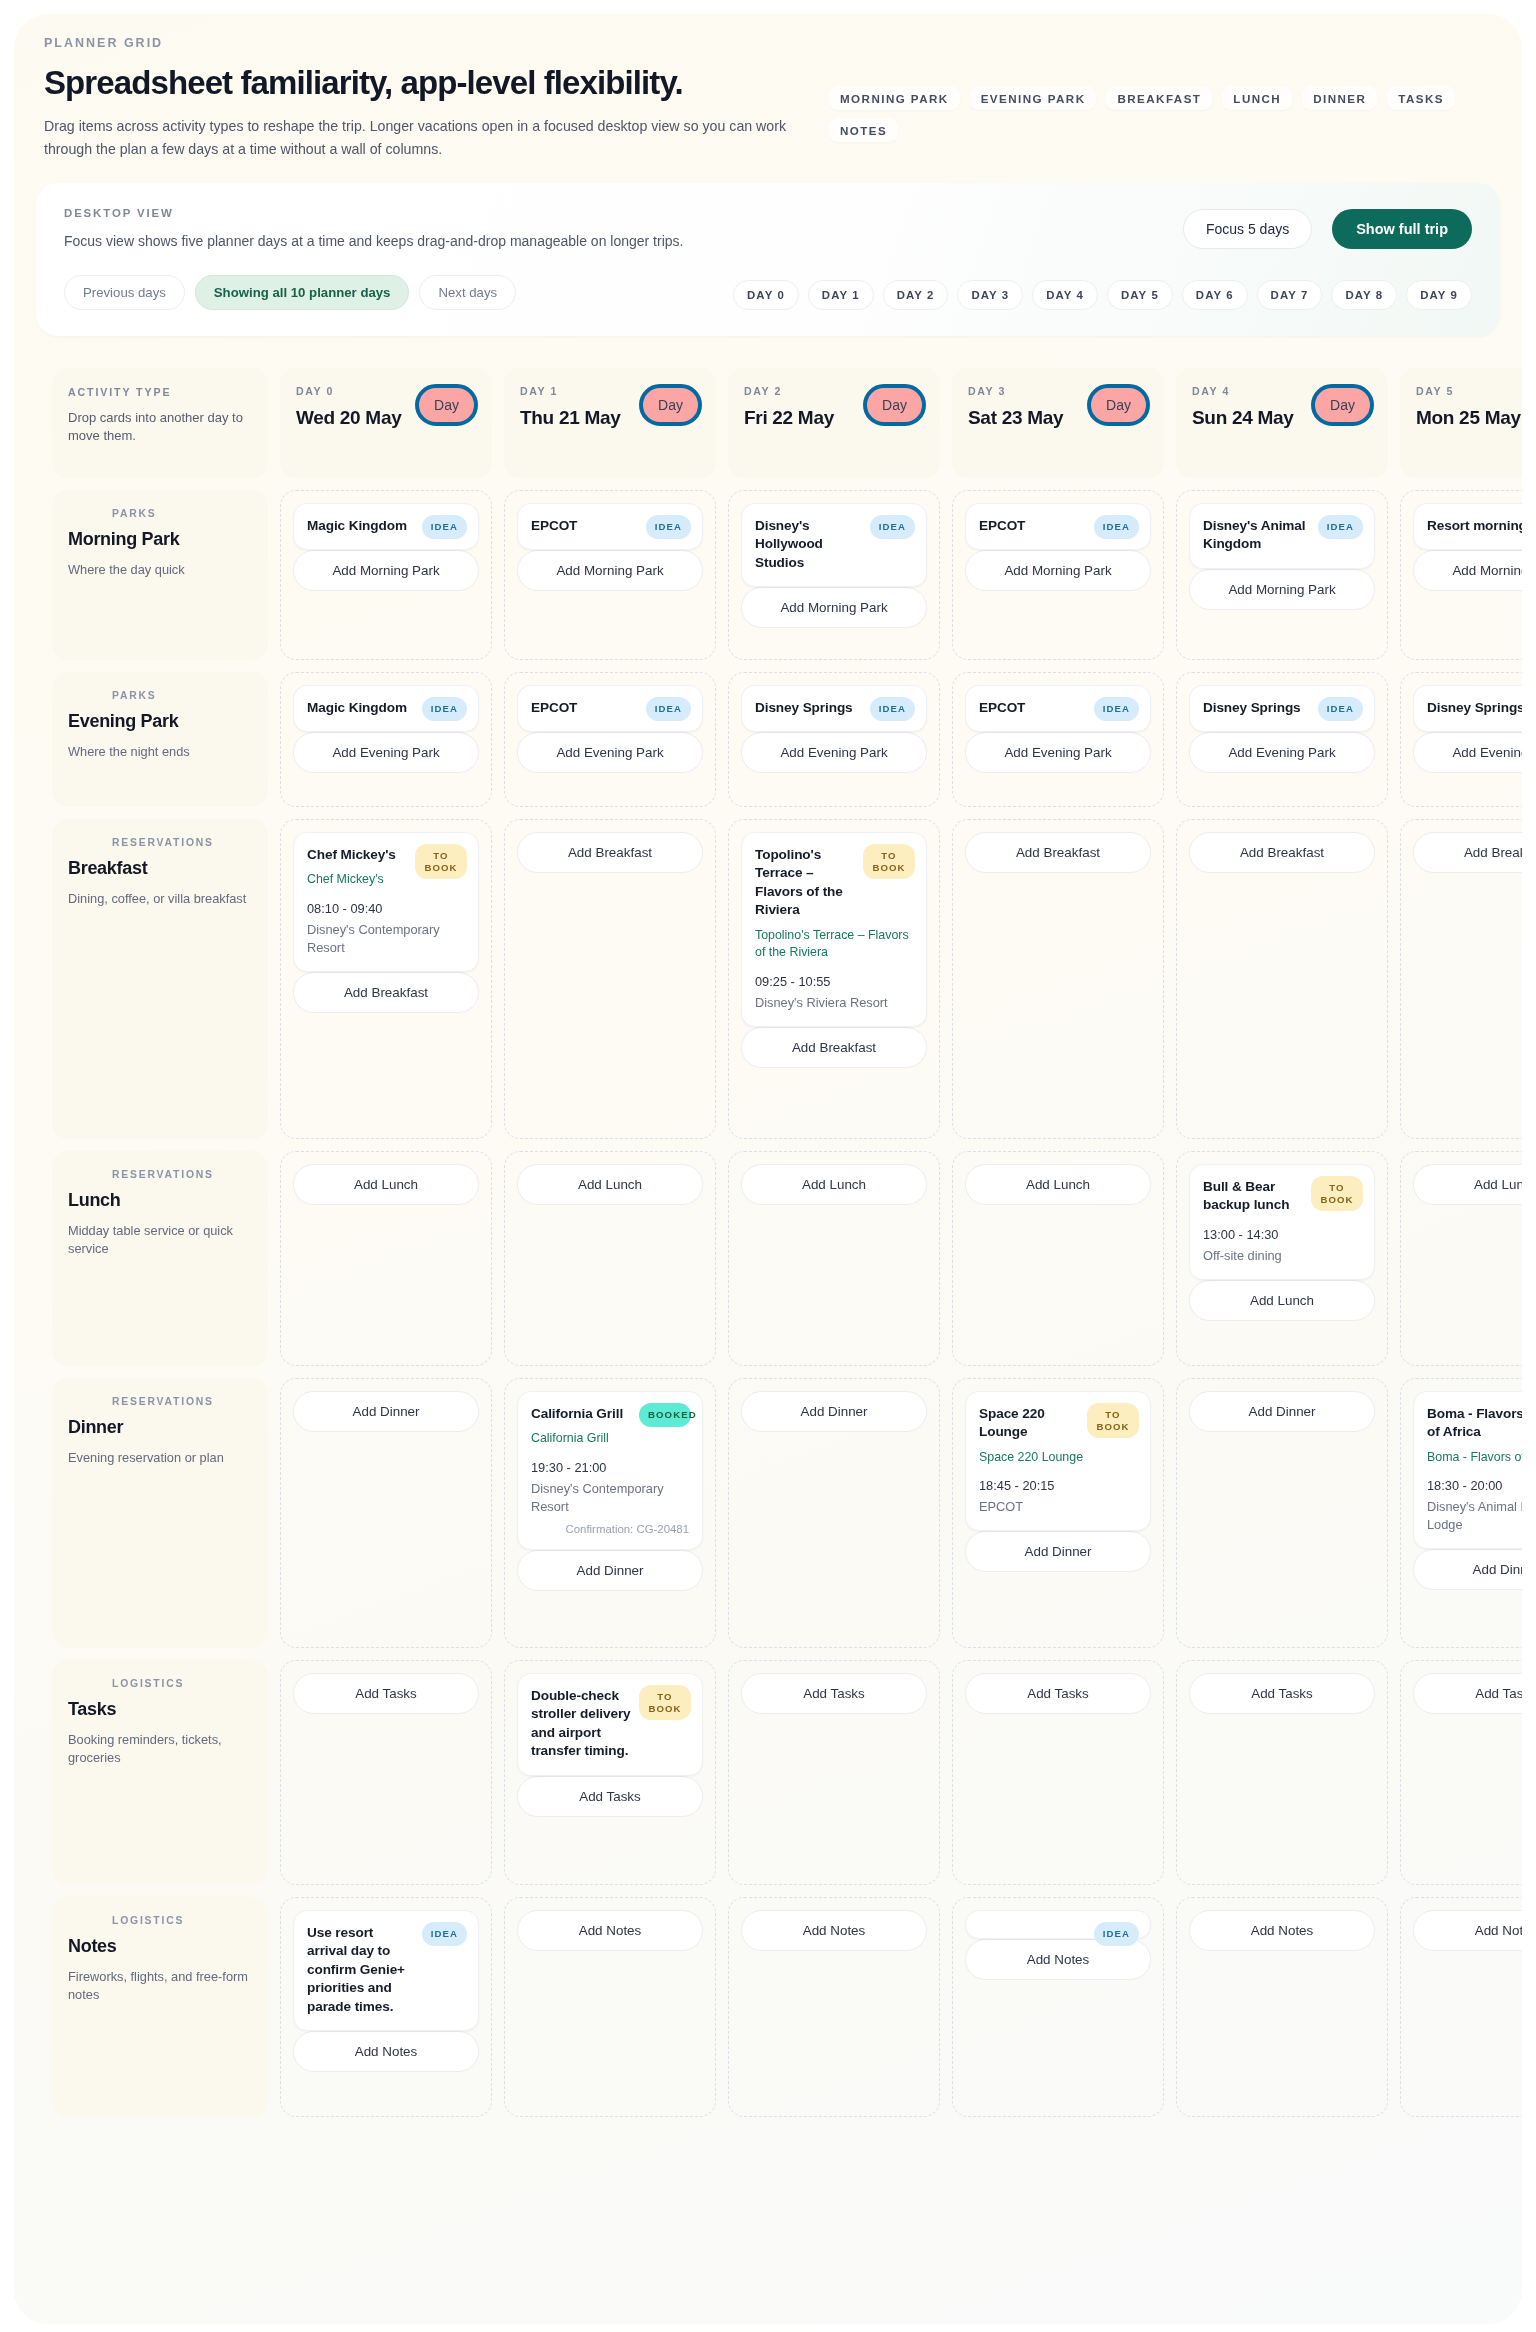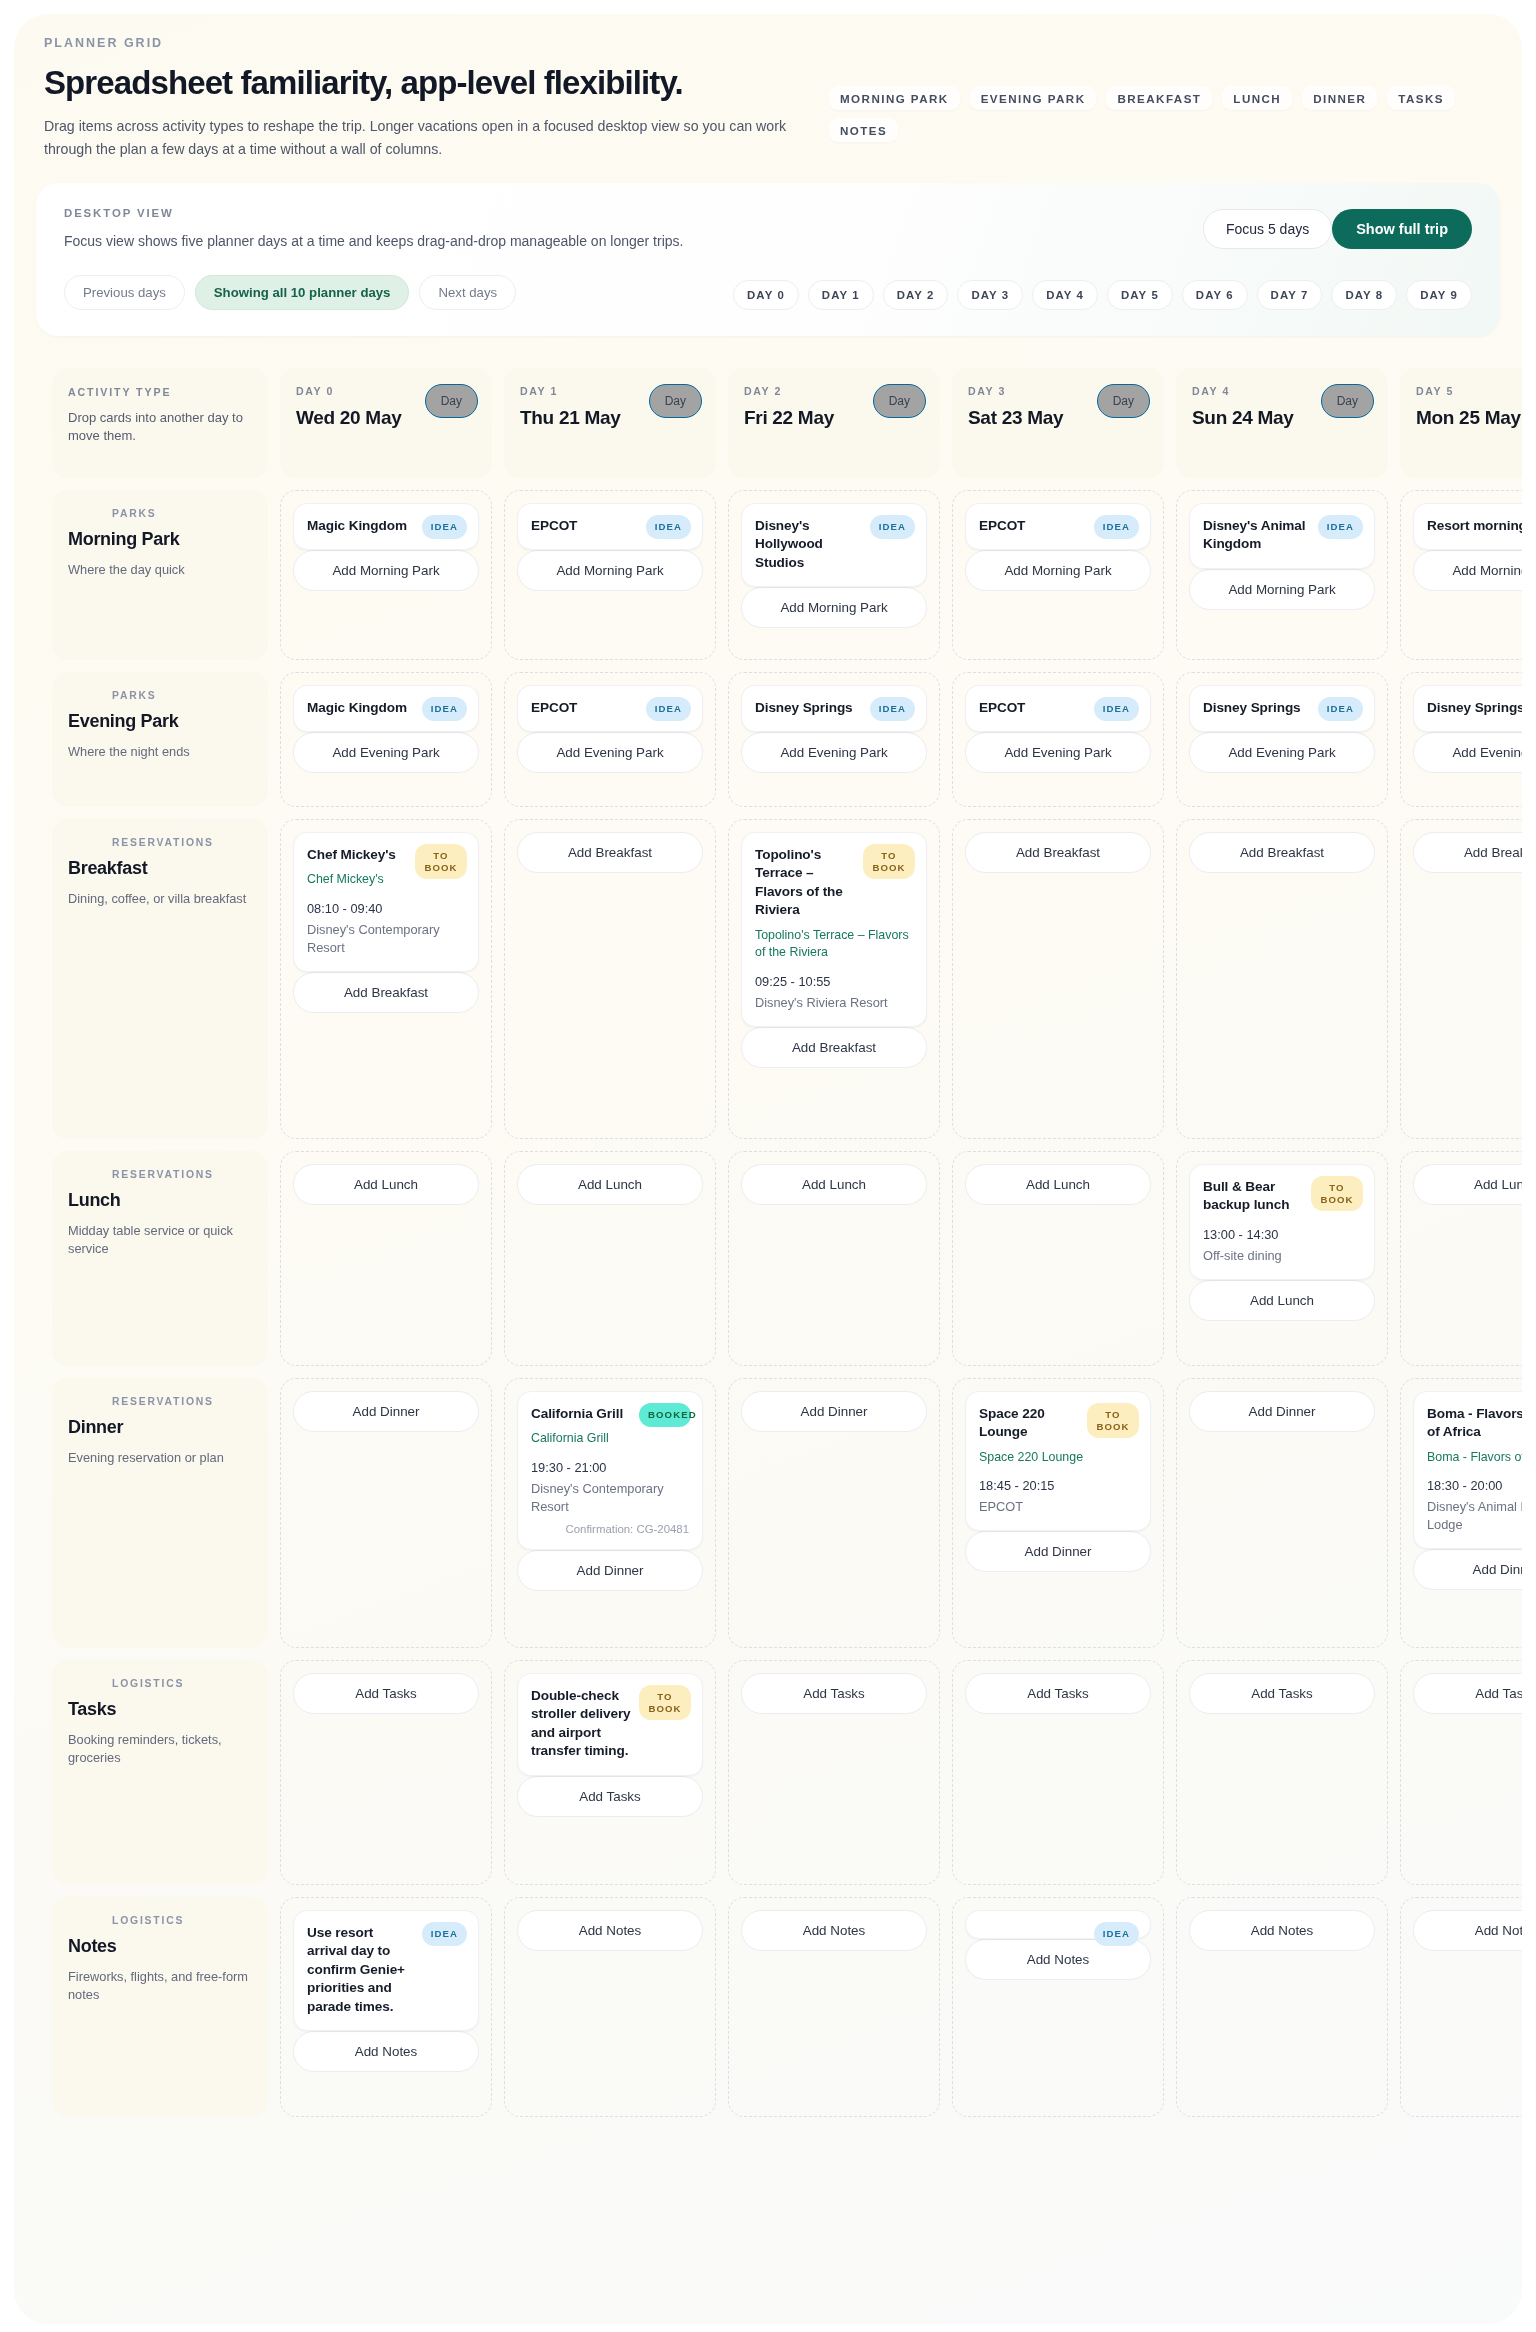--- a/index.html
+++ b/index.html
@@ -64,21 +64,21 @@
   }
   .dvpanel .dv-eyebrow {
     font-size: 11.4px; letter-spacing: 1.9px; font-weight: 700;
     color: #7f8799; text-transform: uppercase;
   }
   .dvpanel .dv-sub {
     margin-top: 14px; font-size: 14px; color: #4e5668;
   }
   .dv-actions {
     position: absolute; right: 28px; top: 26px;
-    display: flex; gap: 0; align-items: center;
+    display: flex; gap: 20px; align-items: center;
   }
   .btn-ghost {
     background: #ffffff; border: 1px solid #e6e8ee; color: #232a3a;
     border-radius: 999px; padding: 11px 22px; font-size: 14px;
     font-weight: 400; cursor: pointer;
   }
   .btn-solid {
     background: #0d6b5b; color: #ffffff; border: none;
     border-radius: 999px; padding: 12px 24px; font-size: 14.5px;
     font-weight: 700; cursor: pointer;
@@ -139,22 +139,22 @@
   .hdr-day .dlbl {
     font-size: 10.6px; letter-spacing: 1.6px; font-weight: 700;
     color: #7f8799; text-transform: uppercase;
   }
   .hdr-day .ddate {
     margin-top: 9px; font-size: 19px; font-weight: 700; color: #121826;
     letter-spacing: -0.3px; line-height: 1.24; max-width: 120px;
   }
   .daybadge {
     position: absolute; right: 14px; top: 16px;
-    background: #a3a3a3; border: 1px solid #0369a1; border-radius: 999px;
-    padding: 9px 15px; font-size: 12px; color: #3a4152;
+    background: #fca5a5; border: 4px solid #0369a1; border-radius: 999px;
+    padding: 9px 15px; font-size: 14px; color: #3a4152;
   }
 
   .rowlabel {
     background: #fbf8ee; border-radius: 16px; padding: 18px 16px;
     margin-top: 12px;
   }
   .rowlabel .kicker {
     font-size: 10.4px; letter-spacing: 1.8px; font-weight: 700;
     color: #8b93a7; text-transform: uppercase; padding-left: 44px;
   }

